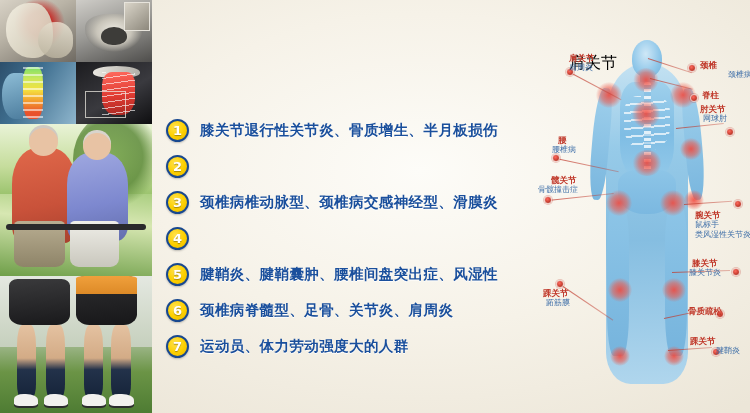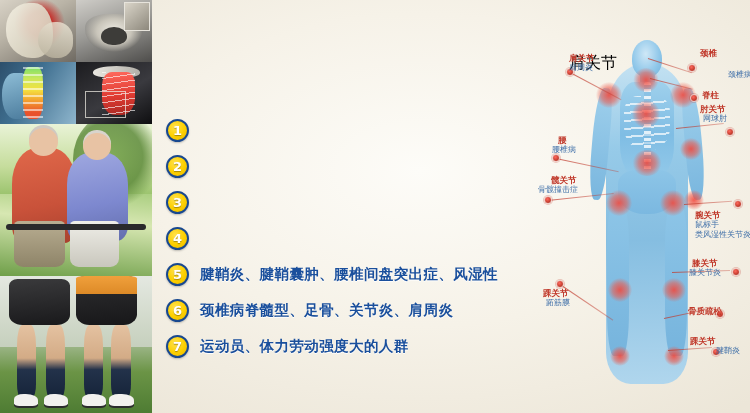--- a/index.html
+++ b/index.html
@@ -260,26 +260,28 @@
         <div class="sho s2"></div>
       <div class="sho s3"></div>
         <div class="sho s4"></div>
     </div>
   </div>
 
 
   <div class="list">
     <div class="row">
       <div class="badge">1</div>
+      <div class="rowtext">膝关节退行性关节炎、骨质增生、半月板损伤</div>
     </div>
     <div class="row">
       <div class="badge">2</div>
     </div>
     <div class="row">
       <div class="badge">3</div>
+      <div class="rowtext">颈椎病椎动脉型、颈椎病交感神经型、滑膜炎</div>
     </div>
     <div class="row">
       <div class="badge">4</div>
     </div>
     <div class="row">
       <div class="badge">5</div>
       <div class="rowtext">腱鞘炎、腱鞘囊肿、腰椎间盘突出症、风湿性</div>
     </div>
     <div class="row">
       <div class="badge">6</div>
@@ -344,21 +346,21 @@
   <div class="callout">
     <div class="lead" style="left:560px;top:284px;width:64px;transform:rotate(34deg);"></div>
     <div class="dot" style="left:556px;top:280px;"></div>
     <div class="cl-txt cl-t1" style="left:543px;top:288px;">踝关节</div>
     <div class="cl-txt cl-t2" style="left:546px;top:298px;">跖筋膜</div>
   </div>
 
   <div class="callout">
     <div class="lead" style="left:648px;top:58px;width:46px;transform:rotate(18deg);"></div>
     <div class="dot" style="left:688px;top:64px;"></div>
-    <div class="cl-txt cl-t1" style="left:700px;top:48px;">颈椎</div>
+    <div class="cl-txt cl-t1" style="left:700px;top:60px;">颈椎</div>
     <div class="cl-txt cl-t2" style="left:700px;top:70px;margin-left:28px;">颈椎病</div>
   </div>
 
   <div class="callout">
     <div class="lead" style="left:650px;top:78px;width:44px;transform:rotate(14deg);"></div>
     <div class="dot" style="left:690px;top:94px;"></div>
     <div class="cl-txt cl-t1" style="left:702px;top:90px;">脊柱</div>
   </div>
 
   <div class="callout">

